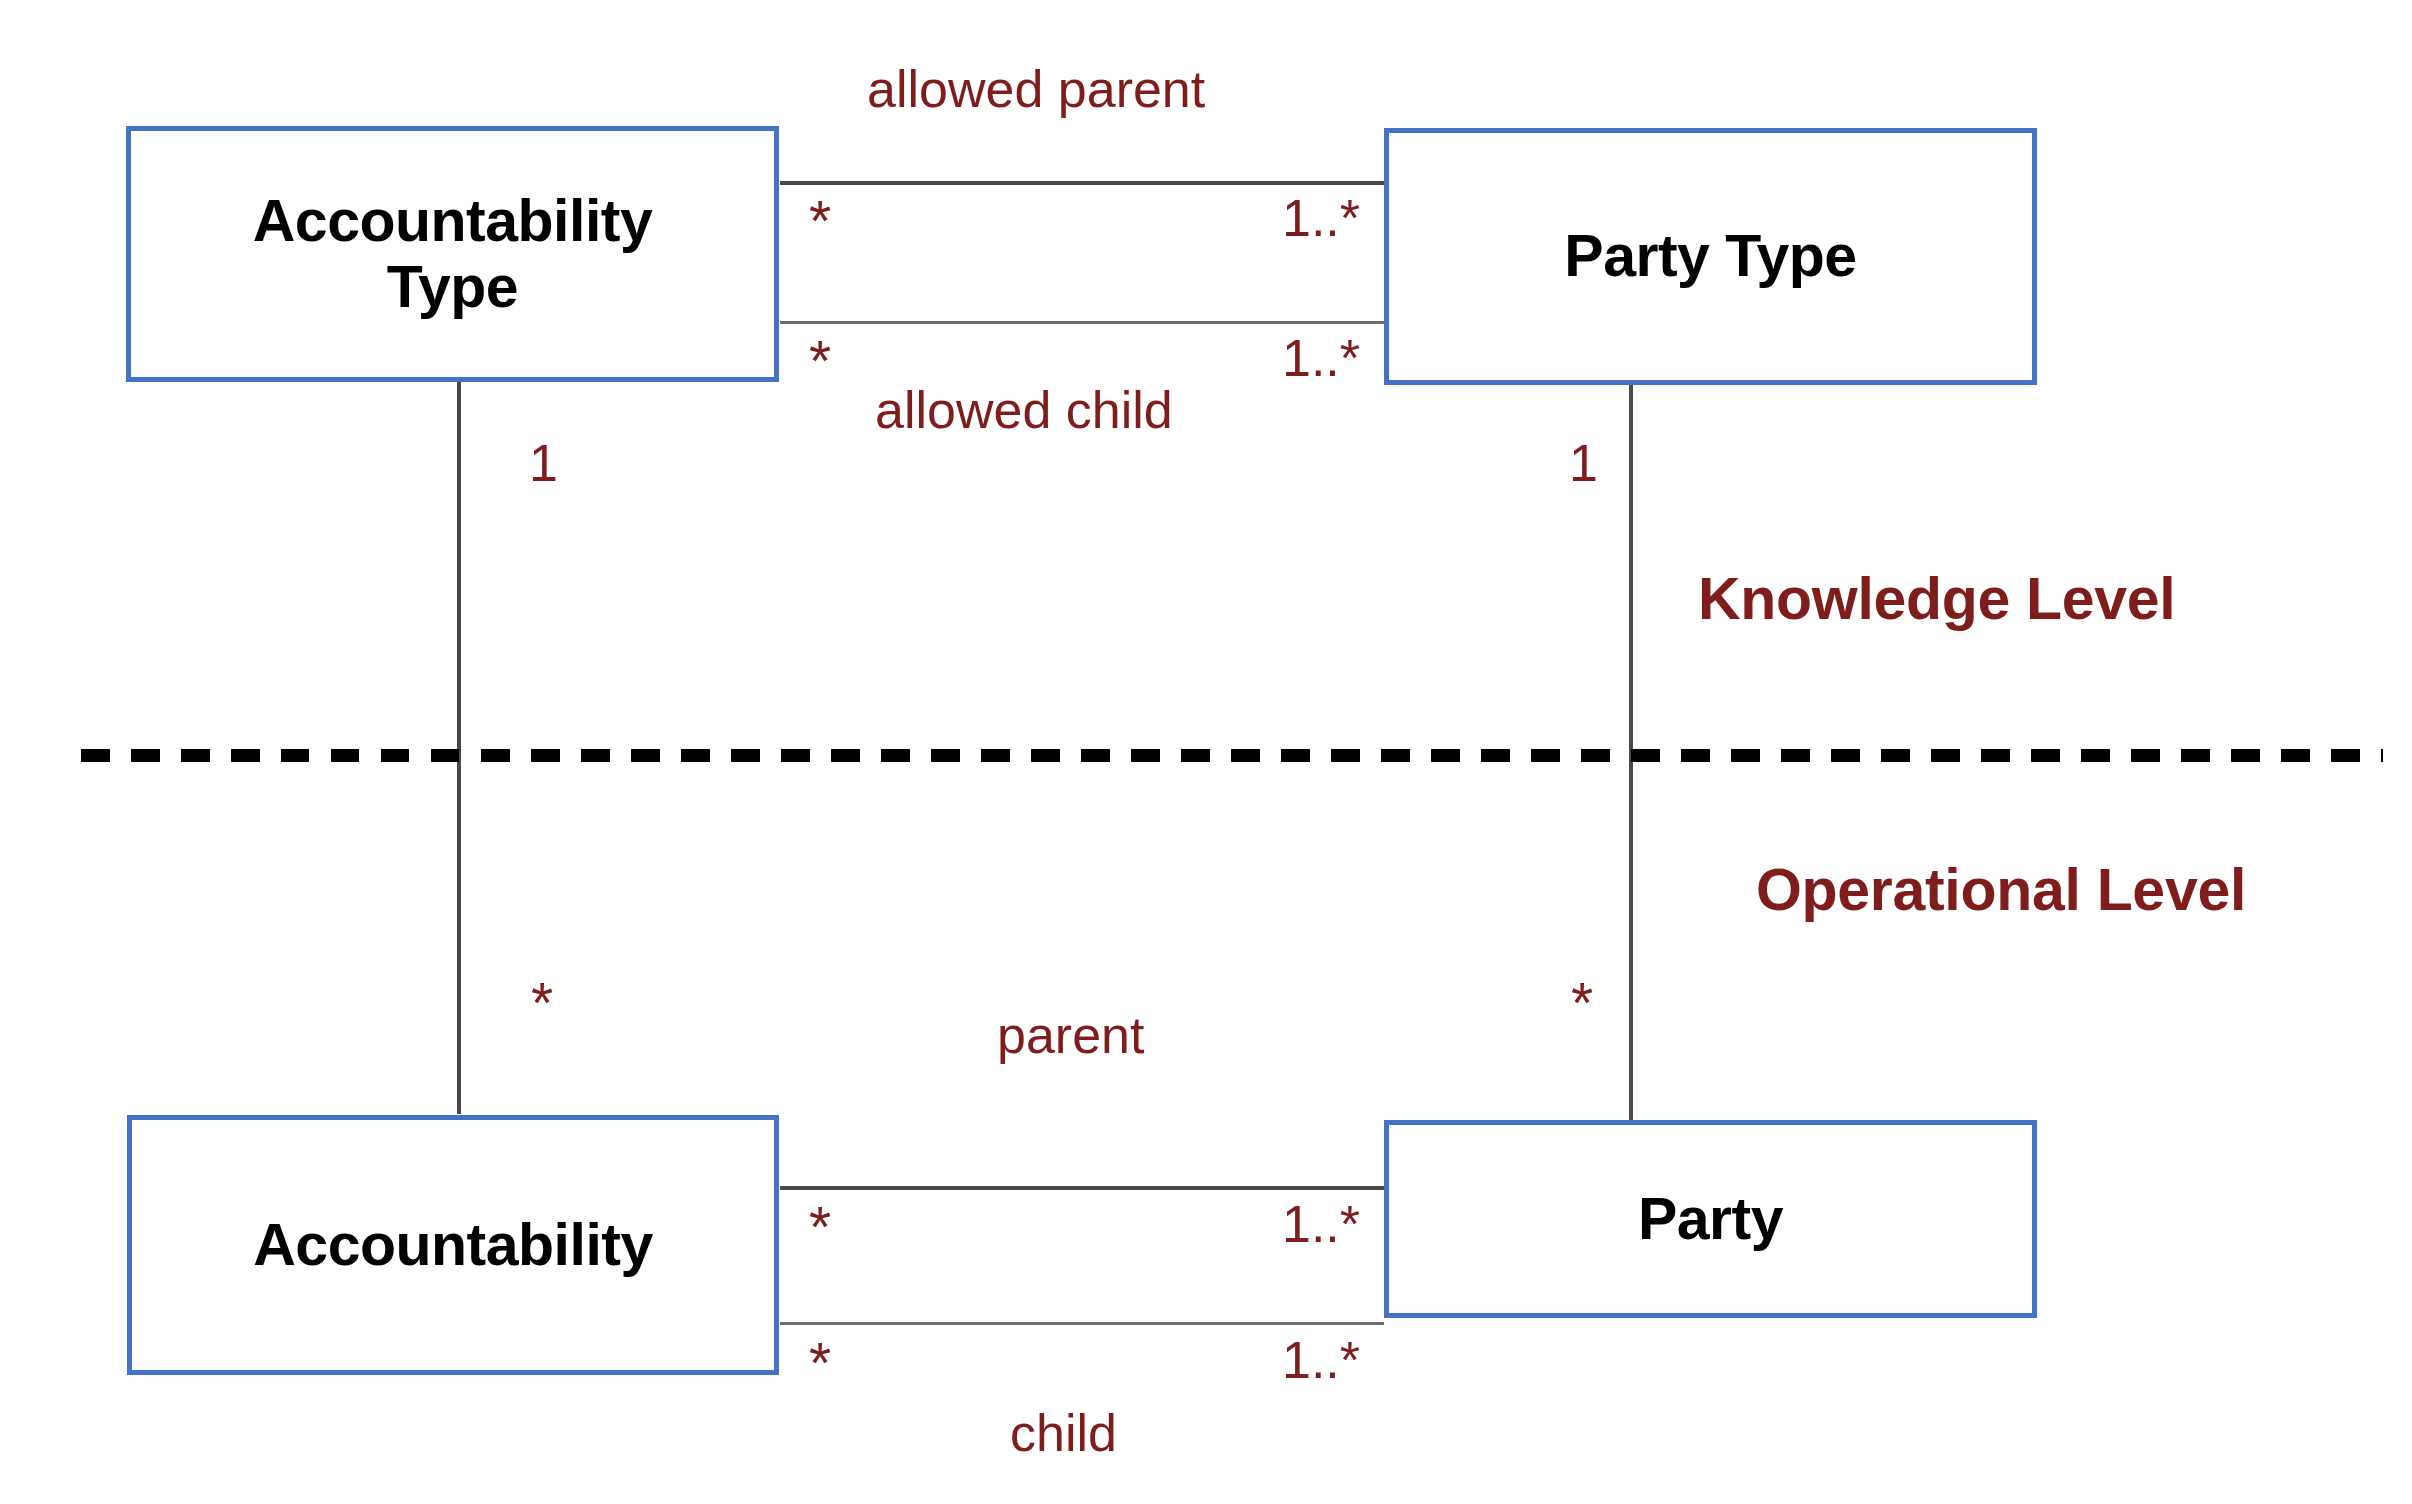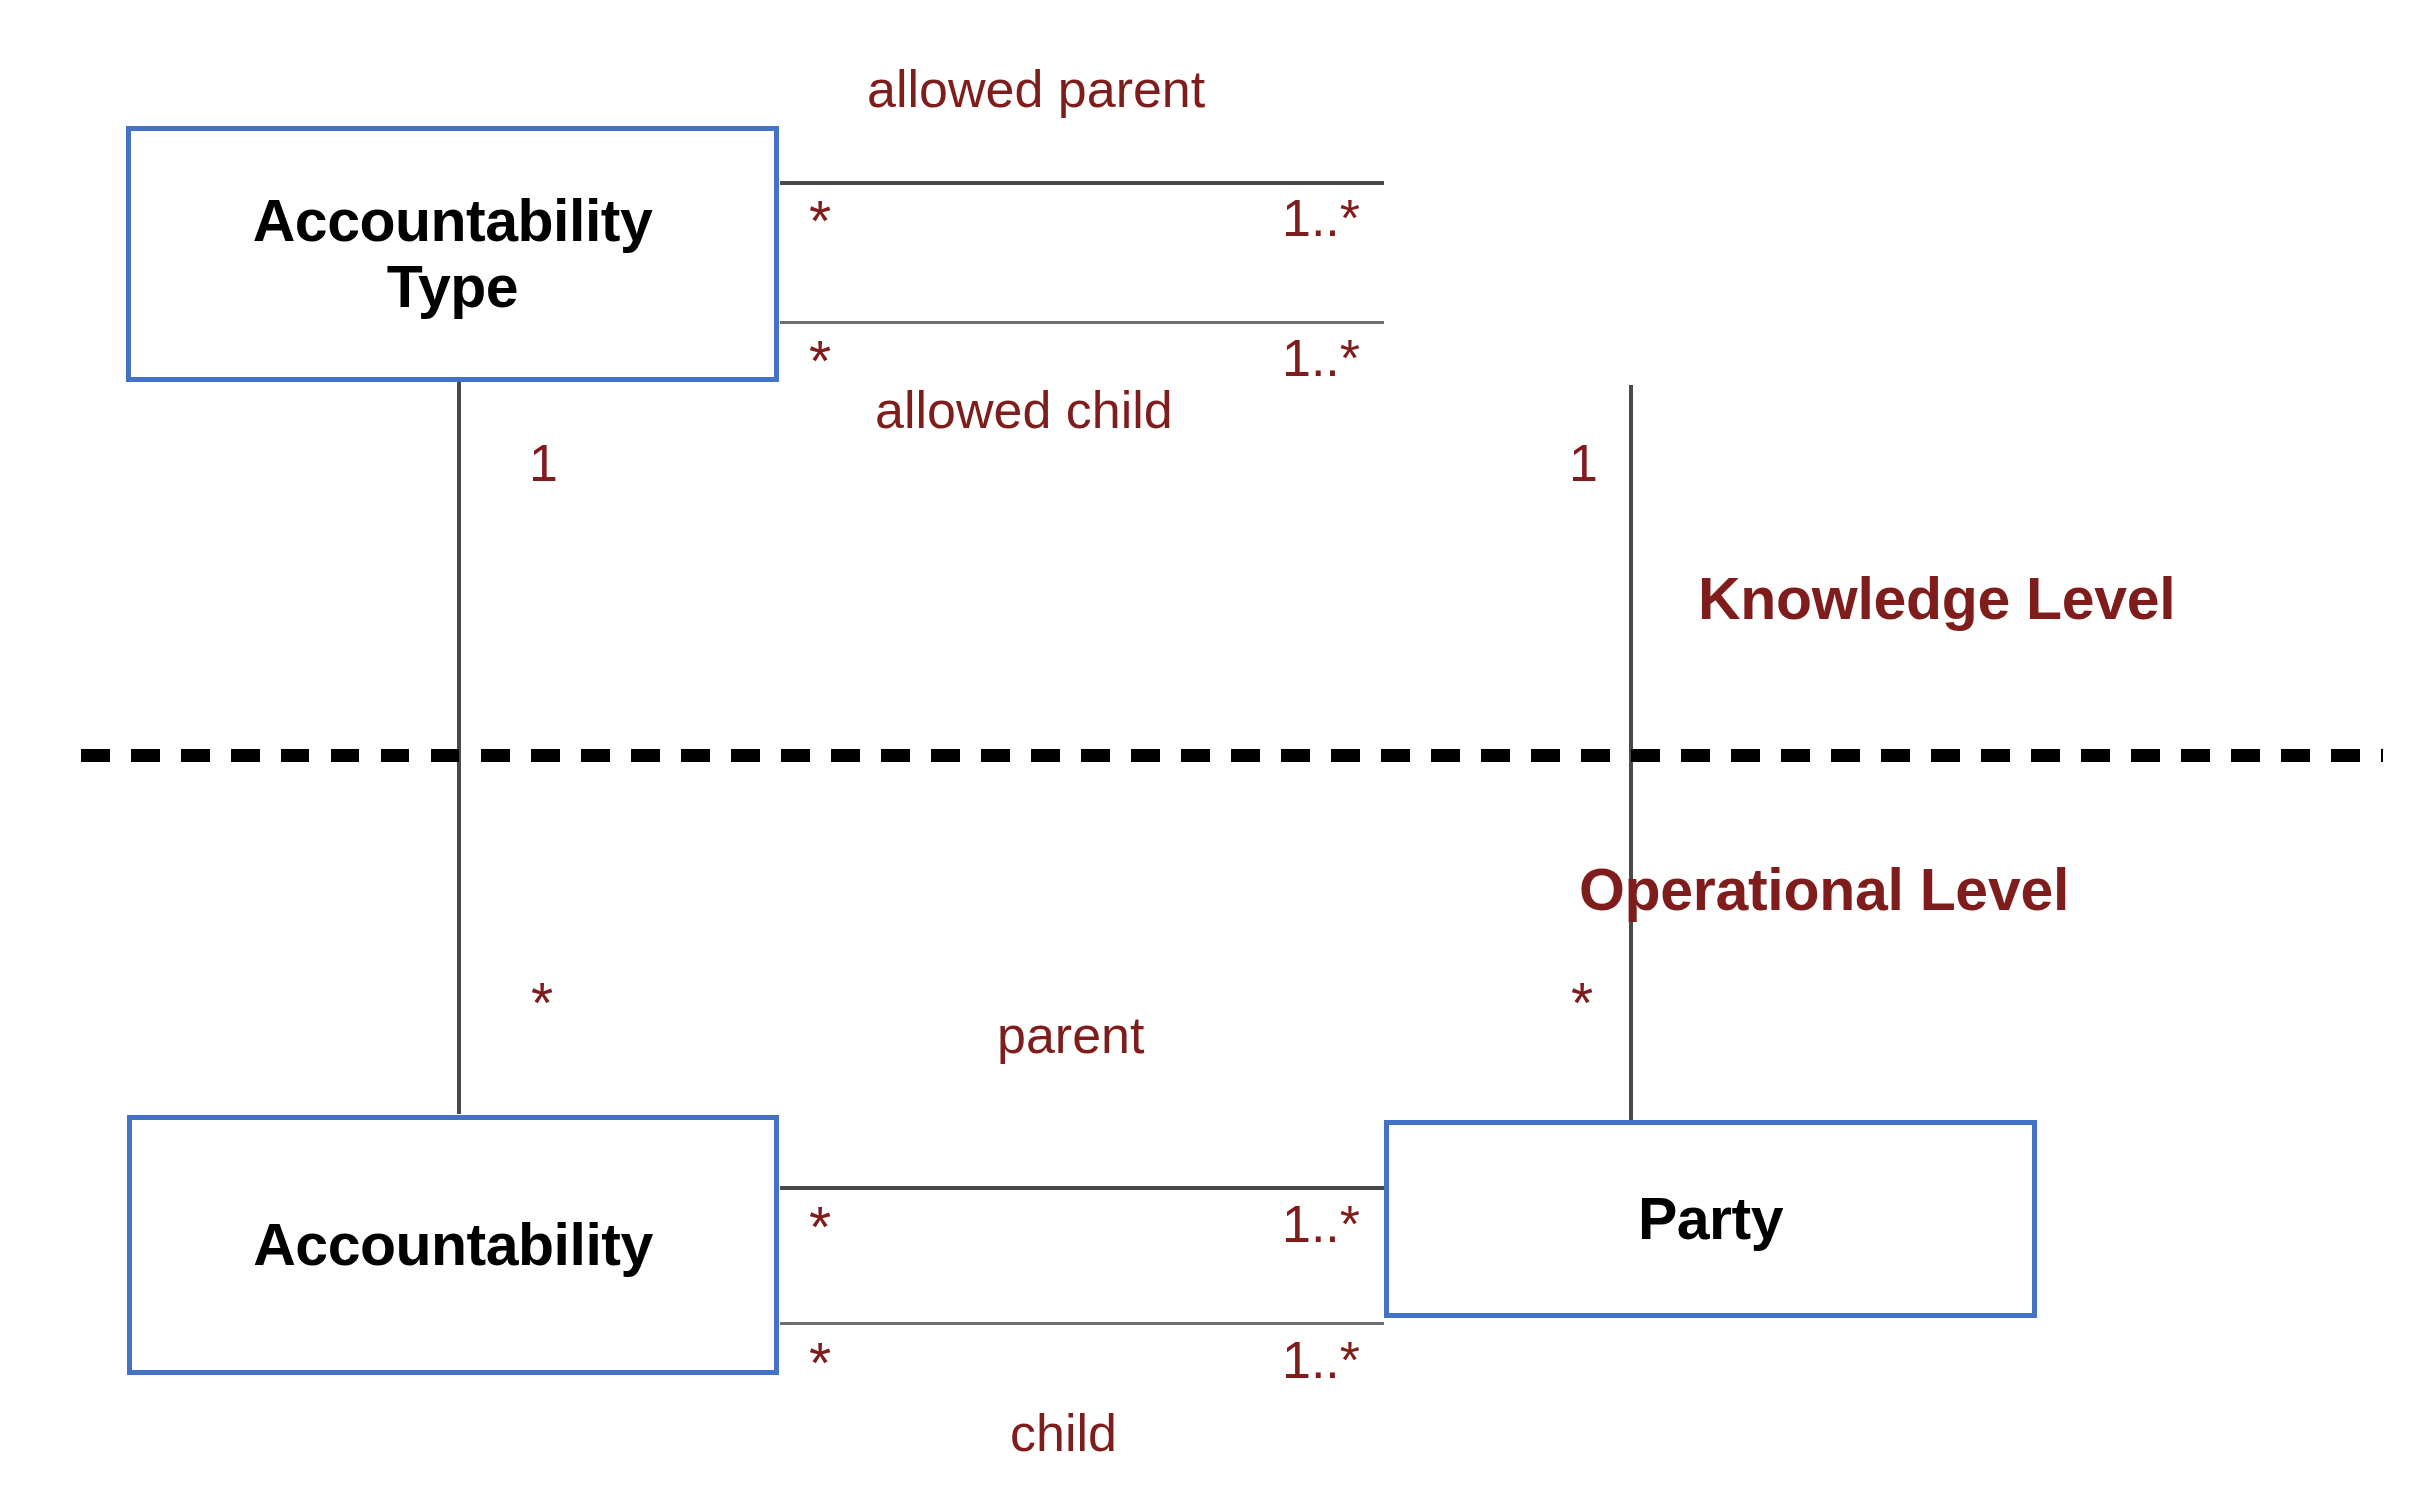--- a/index.html
+++ b/index.html
@@ -122,21 +122,21 @@
   #mult-c-right   { left: 1282px; top: 1330px; }
 
   
   #mult-left-one  { left: 529px;  top: 433px;  }
   #mult-right-one { left: 1569px; top: 433px;  }
   #mult-left-star { left: 531px;  top: 970px; }
   #mult-right-star{ left: 1571px; top: 970px; }
 
   
   #label-knowledge-level   { left: 1657px; top: 565px; margin-left: 41px; }
-  #label-operational-level { left: 1579px; top: 856px; }
+  #label-operational-level { left: 1756px; top: 856px; }
 </style>
 </head>
 <body>
 
 <div id="canvas">
 
   <div class="h-line" id="line-allowed-parent"></div>
   <div class="h-line thin" id="line-allowed-child"></div>
   <div class="h-line" id="line-parent"></div>
   <div class="h-line thin" id="line-child"></div>
@@ -144,20 +144,23 @@
   <div class="v-line" id="line-left-vertical"></div>
   <div class="v-line" id="line-right-vertical"></div>
 
   <div id="level-separator"></div>
 
   <div class="uml-box" id="box-accountability-type">
     <span class="box-title">Accountability
 Type</span>
   </div>
 
+  <div class="uml-box" id="box-party-type">
+    <span class="box-title">Party Type</span>
+  </div>
 
   <div class="uml-box" id="box-accountability">
     <span class="box-title">Accountability</span>
   </div>
 
   <div class="uml-box" id="box-party">
     <span class="box-title">Party</span>
   </div>
 
   <div class="label role-label" id="label-allowed-parent">allowed parent</div>

